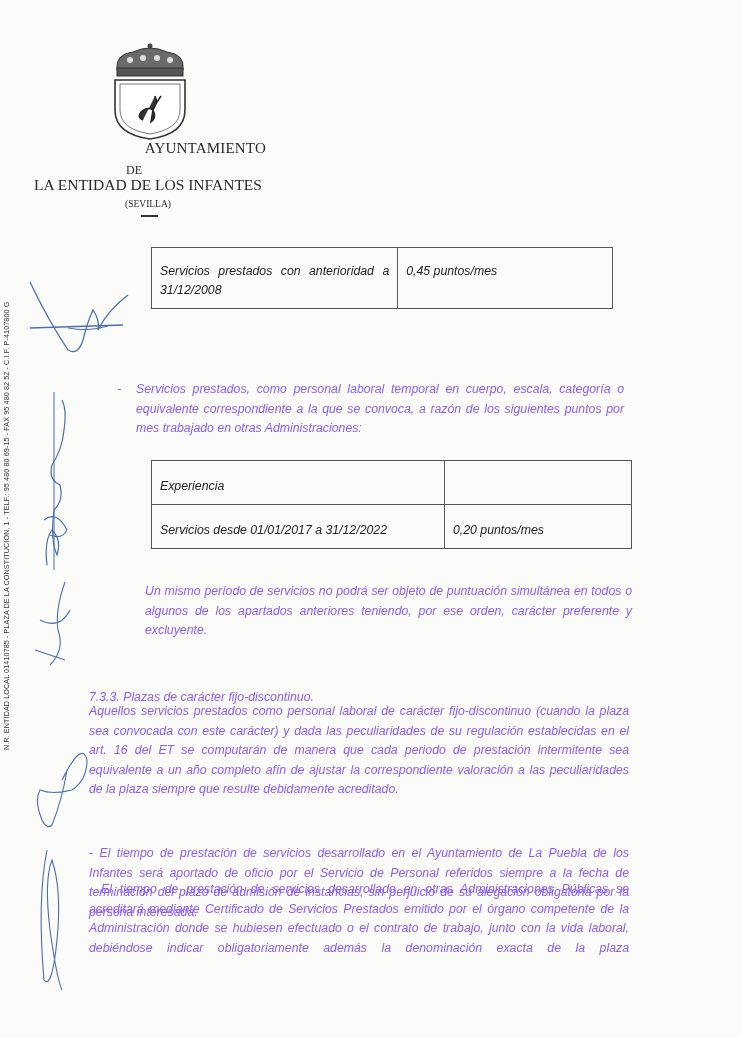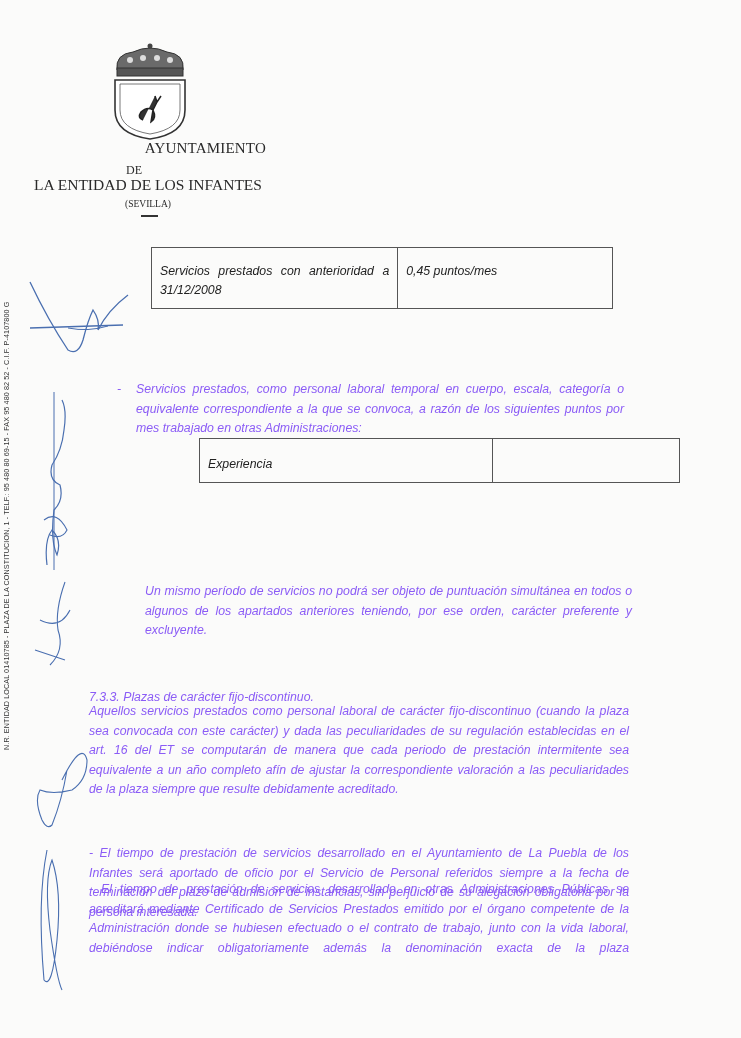--- a/index.html
+++ b/index.html
@@ -24,21 +24,21 @@
 
   .doc { font-style: italic; font-size: 12.3px; line-height: 19.5px; color: #8b5cf6; }
 
   table.t { position: absolute; border-collapse: collapse; font-style: italic; font-size: 12.3px; color: #222; }
   table.t td { border: 1.3px solid #555; vertical-align: top; padding: 14px 8px 8px 8px; line-height: 19px; }
 
   #tbl1 { left: 151px; top: 247px; width: 462px; }
   #tbl1 td.c1 { width: 232px; text-align: justify; height: 30px; }
   #tbl1 td.c2 { width: 200px; }
 
-  #tbl2 { left: 151px; top: 438px; width: 481px; margin-left: 48px; }
+  #tbl2 { left: 151px; top: 460px; width: 481px; }
   #tbl2 td { padding: 16px 8px 8px 8px; height: 16px; }
   #tbl2 td.c1 { width: 276px; }
 
   .bullet-block { position: absolute; left: 117px; top: 380px; width: 515px; }
   .bullet-dash { position: absolute; left: 0; top: 0; }
   .bullet-text { position: absolute; left: 19px; top: 0; width: 488px; text-align: justify; }
 
   .p-note { position: absolute; left: 145px; top: 582px; width: 487px; text-align: justify; }
   .p-head { position: absolute; left: 89px; top: 688px; width: 540px; }
   .p-a { position: absolute; left: 89px; top: 702px; width: 540px; text-align: justify; }
@@ -104,20 +104,24 @@
   <span class="bullet-dash">-</span>
   <span class="bullet-text">Servicios prestados, como personal laboral temporal en cuerpo, escala, categoría o equivalente correspondiente a la que se convoca, a razón de los siguientes puntos por mes trabajado en otras Administraciones:</span>
 </div>
 
 <table class="t" id="tbl2">
   <tbody>
       <tr>
     <td class="c1">Experiencia</td>
     <td class="c2"></td>
   </tr>
+  <tr>
+    <td class="c1">Servicios desde 01/01/2017 a 31/12/2022</td>
+    <td class="c2">0,20 puntos/mes</td>
+  </tr>
 </tbody>
   </table>
 
 <div class="p-note doc">Un mismo período de servicios no podrá ser objeto de puntuación simultánea en todos o algunos de los apartados anteriores teniendo, por ese orden, carácter preferente y excluyente.</div>
 
 <div class="p-head doc">7.3.3. Plazas de carácter fijo-discontinuo.</div>
 <div class="p-a doc">Aquellos servicios prestados como personal laboral de carácter fijo-discontinuo (cuando la plaza sea convocada con este carácter) y dada las peculiaridades de su regulación establecidas en el art. 16 del ET se computarán de manera que cada periodo de prestación intermitente sea equivalente a un año completo afín de ajustar la correspondiente valoración a las peculiaridades de la plaza siempre que resulte debidamente acreditado.</div>
 <div class="p-b doc">- El tiempo de prestación de servicios desarrollado en el Ayuntamiento de La Puebla de los Infantes será aportado de oficio por el Servicio de Personal referidos siempre a la fecha de terminación del plazo de admisión de instancias, sin perjuicio de su alegación obligatoria por la persona interesada.</div>
 <div class="p-c doc justify-last">- El tiempo de prestación de servicios desarrollado en otras Administraciones Públicas se acreditará mediante Certificado de Servicios Prestados emitido por el órgano competente de la Administración donde se hubiesen efectuado o el contrato de trabajo, junto con la vida laboral, debiéndose indicar obligatoriamente además la denominación exacta de la plaza</div>
 

